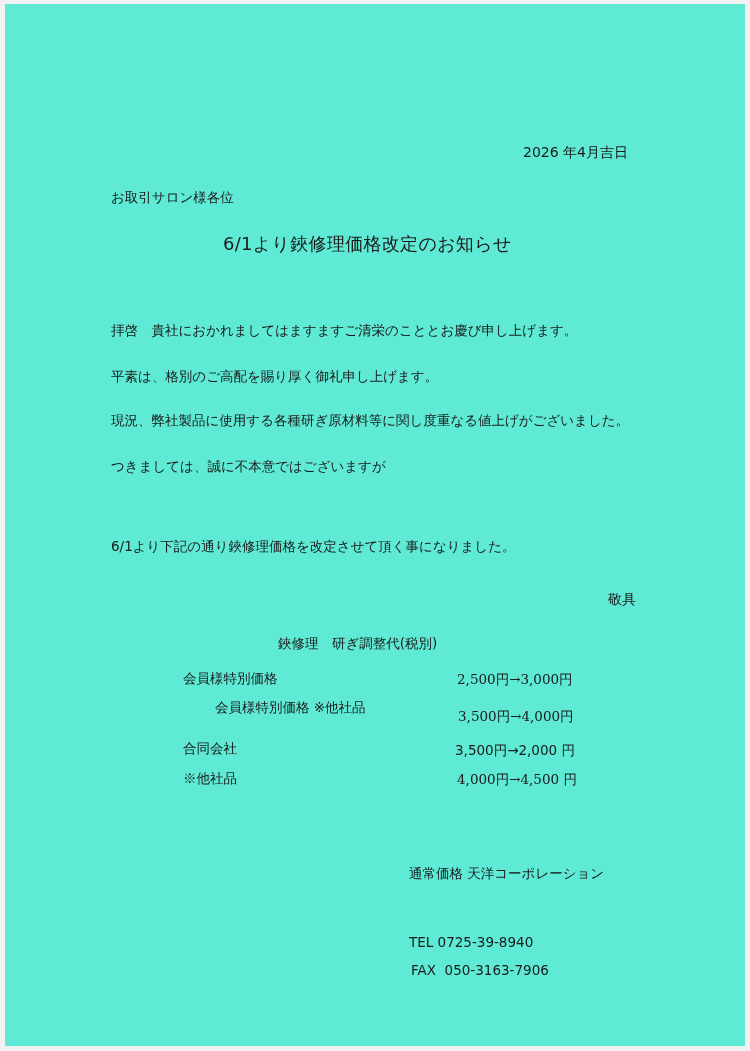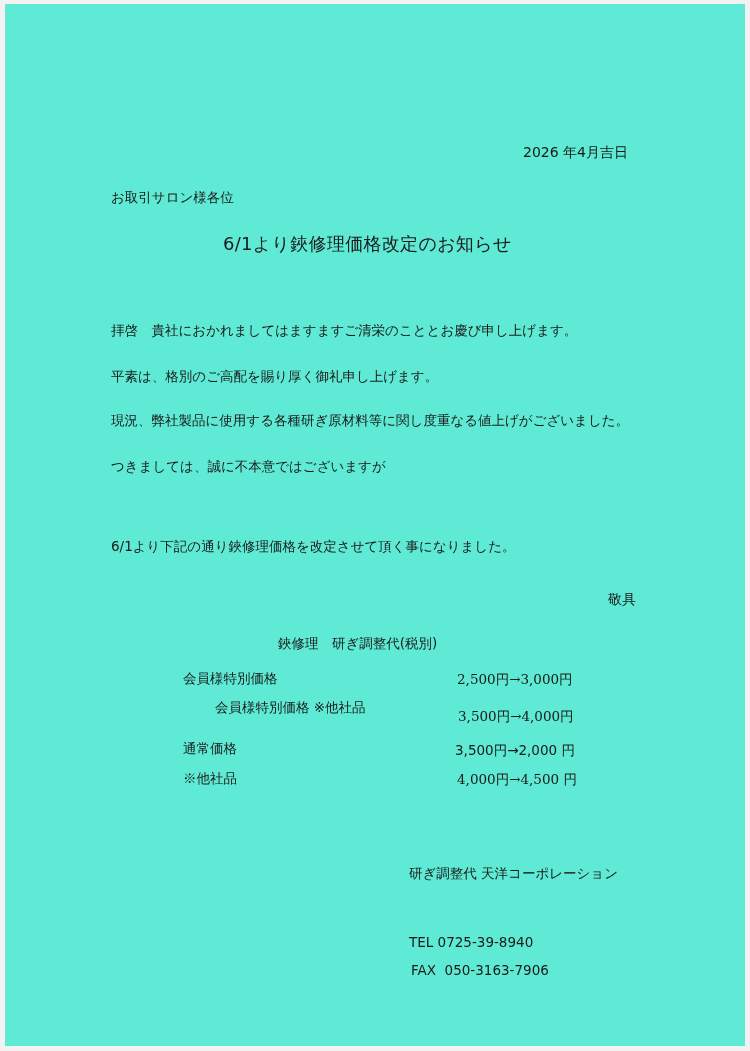--- a/index.html
+++ b/index.html
@@ -85,24 +85,24 @@
   <div class="abs closing">敬具</div>
 
   <div class="abs price-heading">鋏修理　研ぎ調整代(税別)</div>
 
   <div class="abs price-label pl1">会員様特別価格</div>
   <div class="abs price-value pv1 serifish">2,500円→3,000円</div>
 
   <div class="abs price-label pl2">会員様特別価格 ※他社品</div>
   <div class="abs price-value pv2 serifish">3,500円→4,000円</div>
 
-  <div class="abs price-label pl3">通常価格</div>
+  <div class="abs price-label pl3">合同会社</div>
   <div class="abs price-value pv3">3,500円→2,000 円</div>
 
   <div class="abs price-label pl4 serifish">※他社品</div>
   <div class="abs price-value pv4 serifish">4,000円→4,500 円</div>
 
-  <div class="abs company">研ぎ調整代 天洋コーポレーション</div>
+  <div class="abs company">通常価格 天洋コーポレーション</div>
   <div class="abs tel">TEL 0725-39-8940</div>
   <div class="abs fax" style="white-space: pre;">FAX  050-3163-7906</div>
 
 
 </div>
 
 </body></html>

